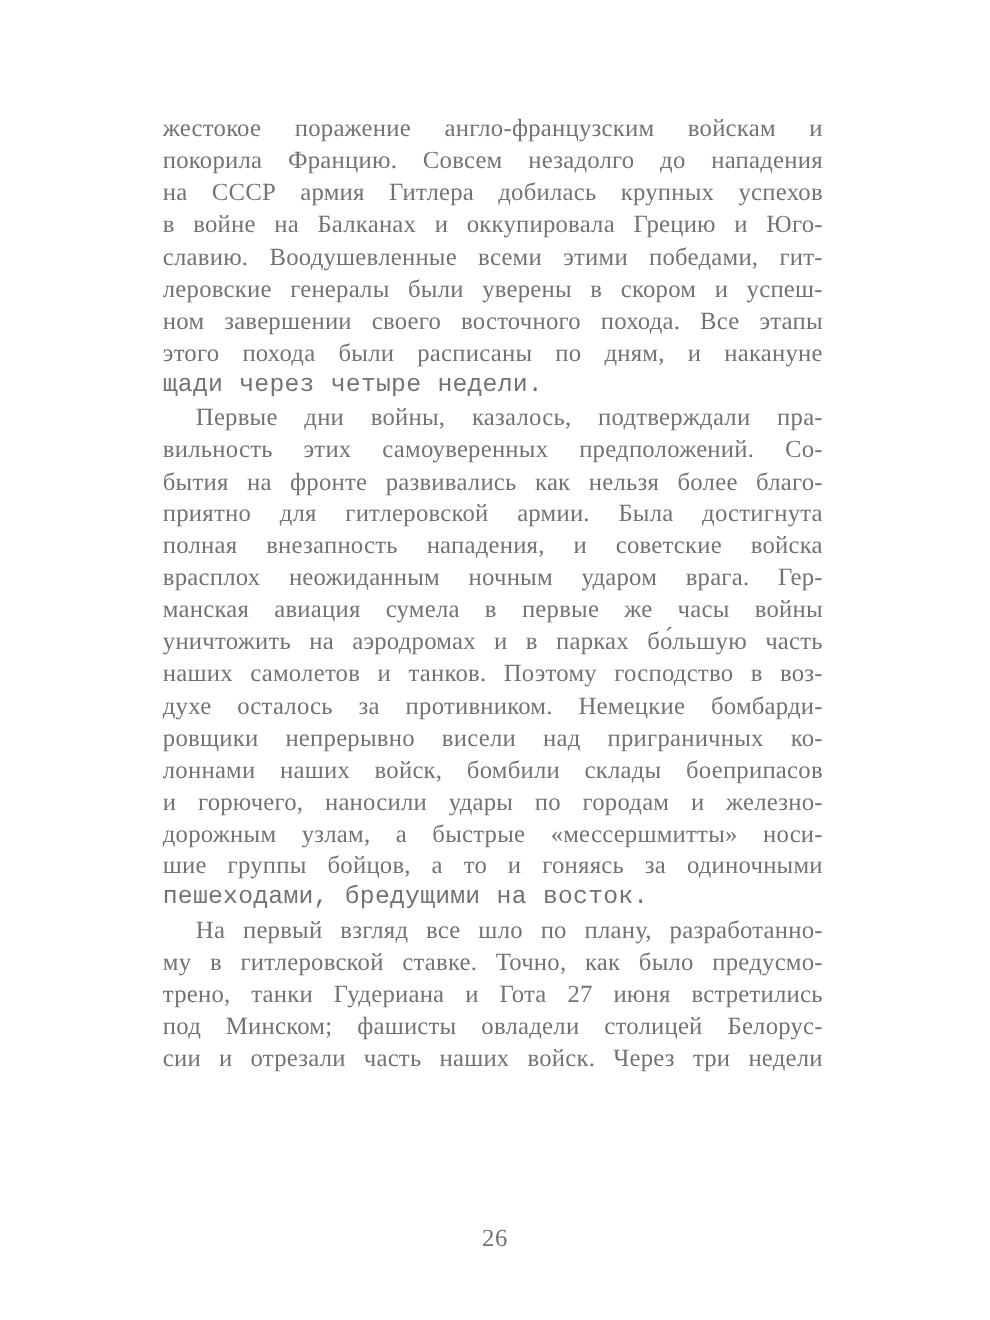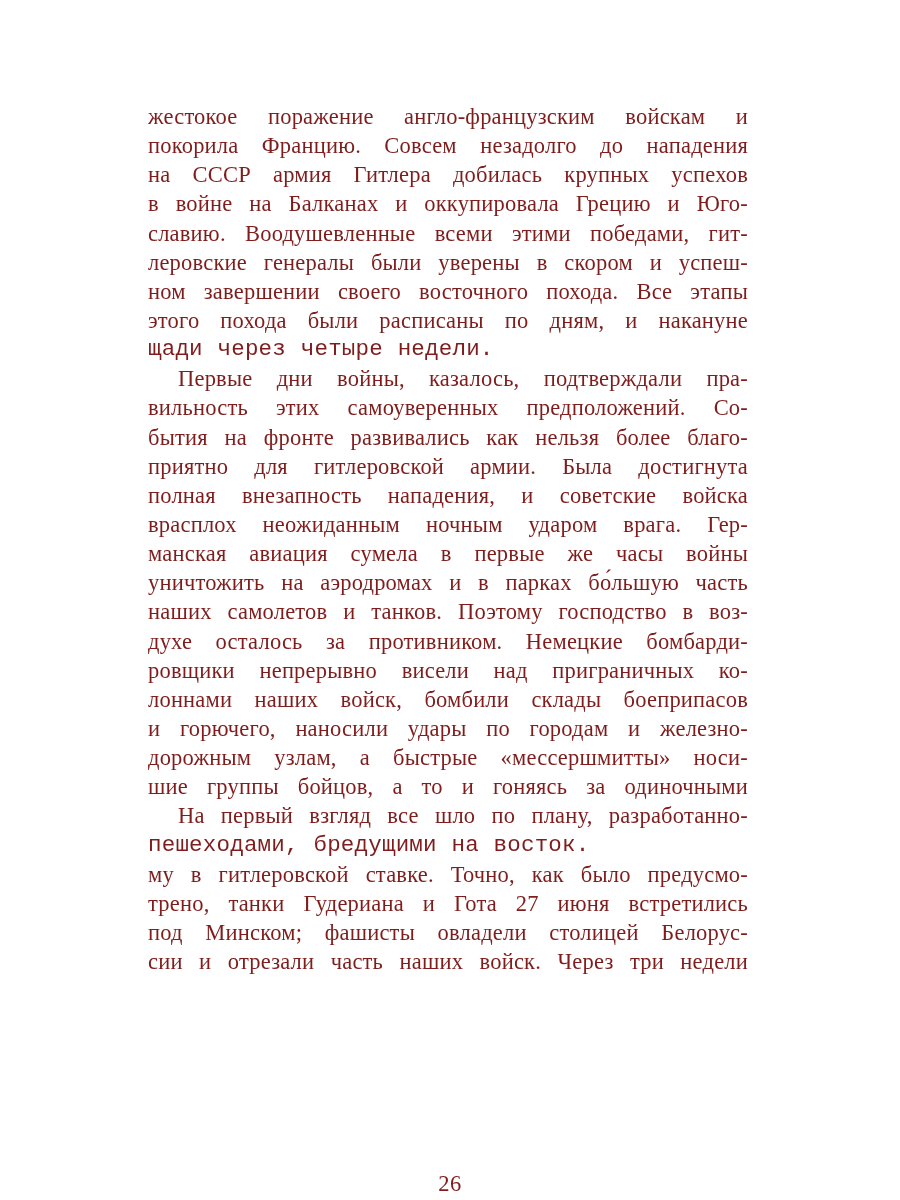--- a/index.html
+++ b/index.html
@@ -7,21 +7,21 @@
     padding: 0;
     background: #ffffff;
   }
   .page {
     position: relative;
     width: 900px;
     height: 1200px;
     background: #ffffff;
     overflow: hidden;
     font-family: "Liberation Serif", "DejaVu Serif", serif;
-    color: #7f1d1d;
+    color: #737373;
   }
   .text-block {
     position: absolute;
     left: 148px;
     top: 102px;
     width: 600px;
     font-size: 22.5px;
     line-height: 29.15px;
     letter-spacing: 0.2px;
     word-spacing: 1px;
@@ -37,21 +37,21 @@
   .line.indent {
     text-indent: 30px;
   }
   .line.end {
     text-align-last: left;
     font-family: Liberation Mono, monospace;
     -moz-text-align-last: left;
   }
   .page-number {
     position: absolute;
-    top: 1171px;
+    top: 1113px;
     left: 0;
     width: 100%;
     text-align: center;
     font-size: 22.5px;
     line-height: 26px;
     letter-spacing: 0.5px;
   }
 </style>
 </head>
 <body>
@@ -75,21 +75,21 @@
     <div class="line">врасплох неожиданным ночным ударом врага. Гер-</div>
     <div class="line">манская авиация сумела в первые же часы войны</div>
     <div class="line">уничтожить на аэродромах и в парках бо́льшую часть</div>
     <div class="line">наших самолетов и танков. Поэтому господство в воз-</div>
     <div class="line">духе осталось за противником. Немецкие бомбарди-</div>
     <div class="line">ровщики непрерывно висели над приграничных ко-</div>
     <div class="line">лоннами наших войск, бомбили склады боеприпасов</div>
     <div class="line">и горючего, наносили удары по городам и железно-</div>
     <div class="line">дорожным узлам, а быстрые «мессершмитты» носи-</div>
     <div class="line">шие группы бойцов, а то и гоняясь за одиночными</div>
+    <div class="line end">пешеходами, бредущими на восток.</div>
     <div class="line indent">На первый взгляд все шло по плану, разработанно-</div>
-    <div class="line end">пешеходами, бредущими на восток.</div>
     <div class="line">му в гитлеровской ставке. Точно, как было предусмо-</div>
     <div class="line">трено, танки Гудериана и Гота 27 июня встретились</div>
     <div class="line">под Минском; фашисты овладели столицей Белорус-</div>
     <div class="line">сии и отрезали часть наших войск. Через три недели</div>
   </div>
   <div class="page-number">26</div>
 </div>
 
 </body></html>

